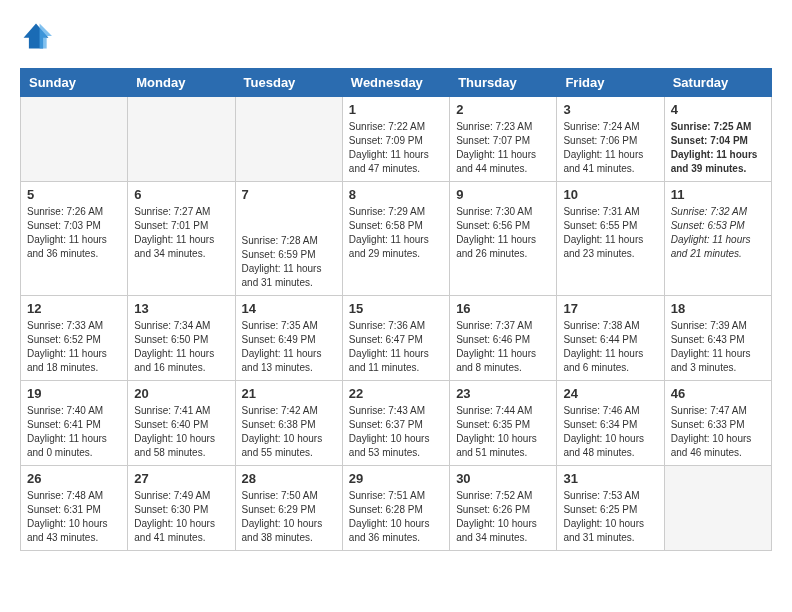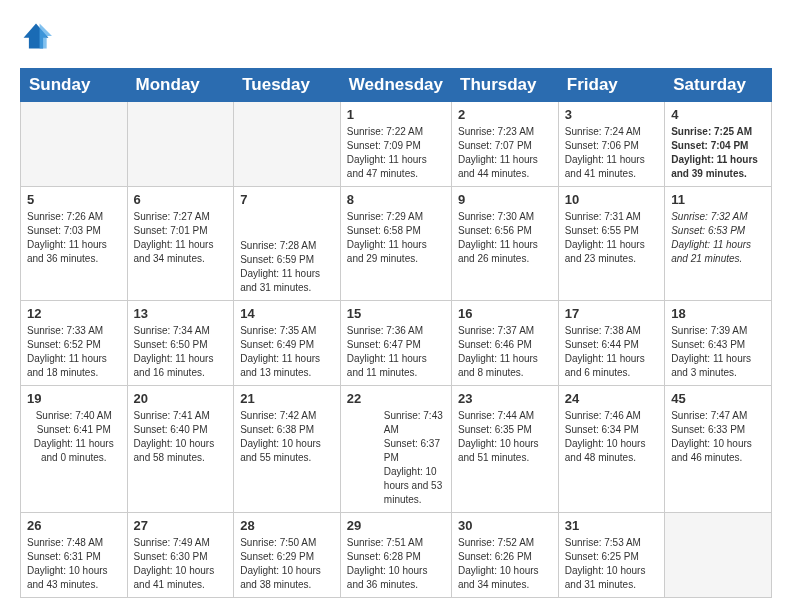--- a/index.html
+++ b/index.html
@@ -55,21 +55,21 @@
     .calendar {
       width: 100%;
       border-collapse: collapse;
       border: 1px solid #ccc;
     }
     .calendar th {
       background-color: #2b6cb0;
       color: #fff;
       text-align: left;
       padding: 6px 8px;
-      font-size: 17px;
+      font-size: 13px;
       font-weight: bold;
       border: 1px solid #2b6cb0;
     }
     .calendar td {
       width: 107px;
       vertical-align: top;
       padding: 5px 6px;
       border: 1px solid #ccc;
       font-size: 10.5px;
       color: #333;
@@ -241,56 +241,56 @@
         <td>
           <span class="day-number">18</span>
           <div class="day-info" style="white-space: pre-line;">Sunrise: 7:39 AM
 Sunset: 6:43 PM
 Daylight: 11 hours and 3 minutes.</div>
         </td>
       </tr>
       <tr>
         <td>
           <span class="day-number">19</span>
-          <div class="day-info" style="white-space: pre-line; text-align: center;">Sunrise: 7:40 AM
+          <div class="day-info" style="white-space: pre-line;">Sunrise: 7:40 AM
 Sunset: 6:41 PM
 Daylight: 11 hours and 0 minutes.</div>
         </td>
         <td>
           <span class="day-number">20</span>
           <div class="day-info" style="white-space: pre-line;">Sunrise: 7:41 AM
 Sunset: 6:40 PM
 Daylight: 10 hours and 58 minutes.</div>
         </td>
         <td>
           <span class="day-number">21</span>
           <div class="day-info" style="white-space: pre-line;">Sunrise: 7:42 AM
 Sunset: 6:38 PM
 Daylight: 10 hours and 55 minutes.</div>
         </td>
         <td>
           <span class="day-number">22</span>
-          <div class="day-info" style="white-space: pre-line; margin-left: 37px;">Sunrise: 7:43 AM
+          <div class="day-info" style="white-space: pre-line;">Sunrise: 7:43 AM
 Sunset: 6:37 PM
 Daylight: 10 hours and 53 minutes.</div>
         </td>
         <td>
           <span class="day-number">23</span>
           <div class="day-info" style="white-space: pre-line;">Sunrise: 7:44 AM
 Sunset: 6:35 PM
 Daylight: 10 hours and 51 minutes.</div>
         </td>
         <td>
           <span class="day-number">24</span>
           <div class="day-info" style="white-space: pre-line;">Sunrise: 7:46 AM
 Sunset: 6:34 PM
 Daylight: 10 hours and 48 minutes.</div>
         </td>
         <td>
-          <span class="day-number">45</span>
+          <span class="day-number">46</span>
           <div class="day-info" style="white-space: pre-line;">Sunrise: 7:47 AM
 Sunset: 6:33 PM
 Daylight: 10 hours and 46 minutes.</div>
         </td>
       </tr>
       <tr>
         <td>
           <span class="day-number">26</span>
           <div class="day-info" style="white-space: pre-line;">Sunrise: 7:48 AM
 Sunset: 6:31 PM

